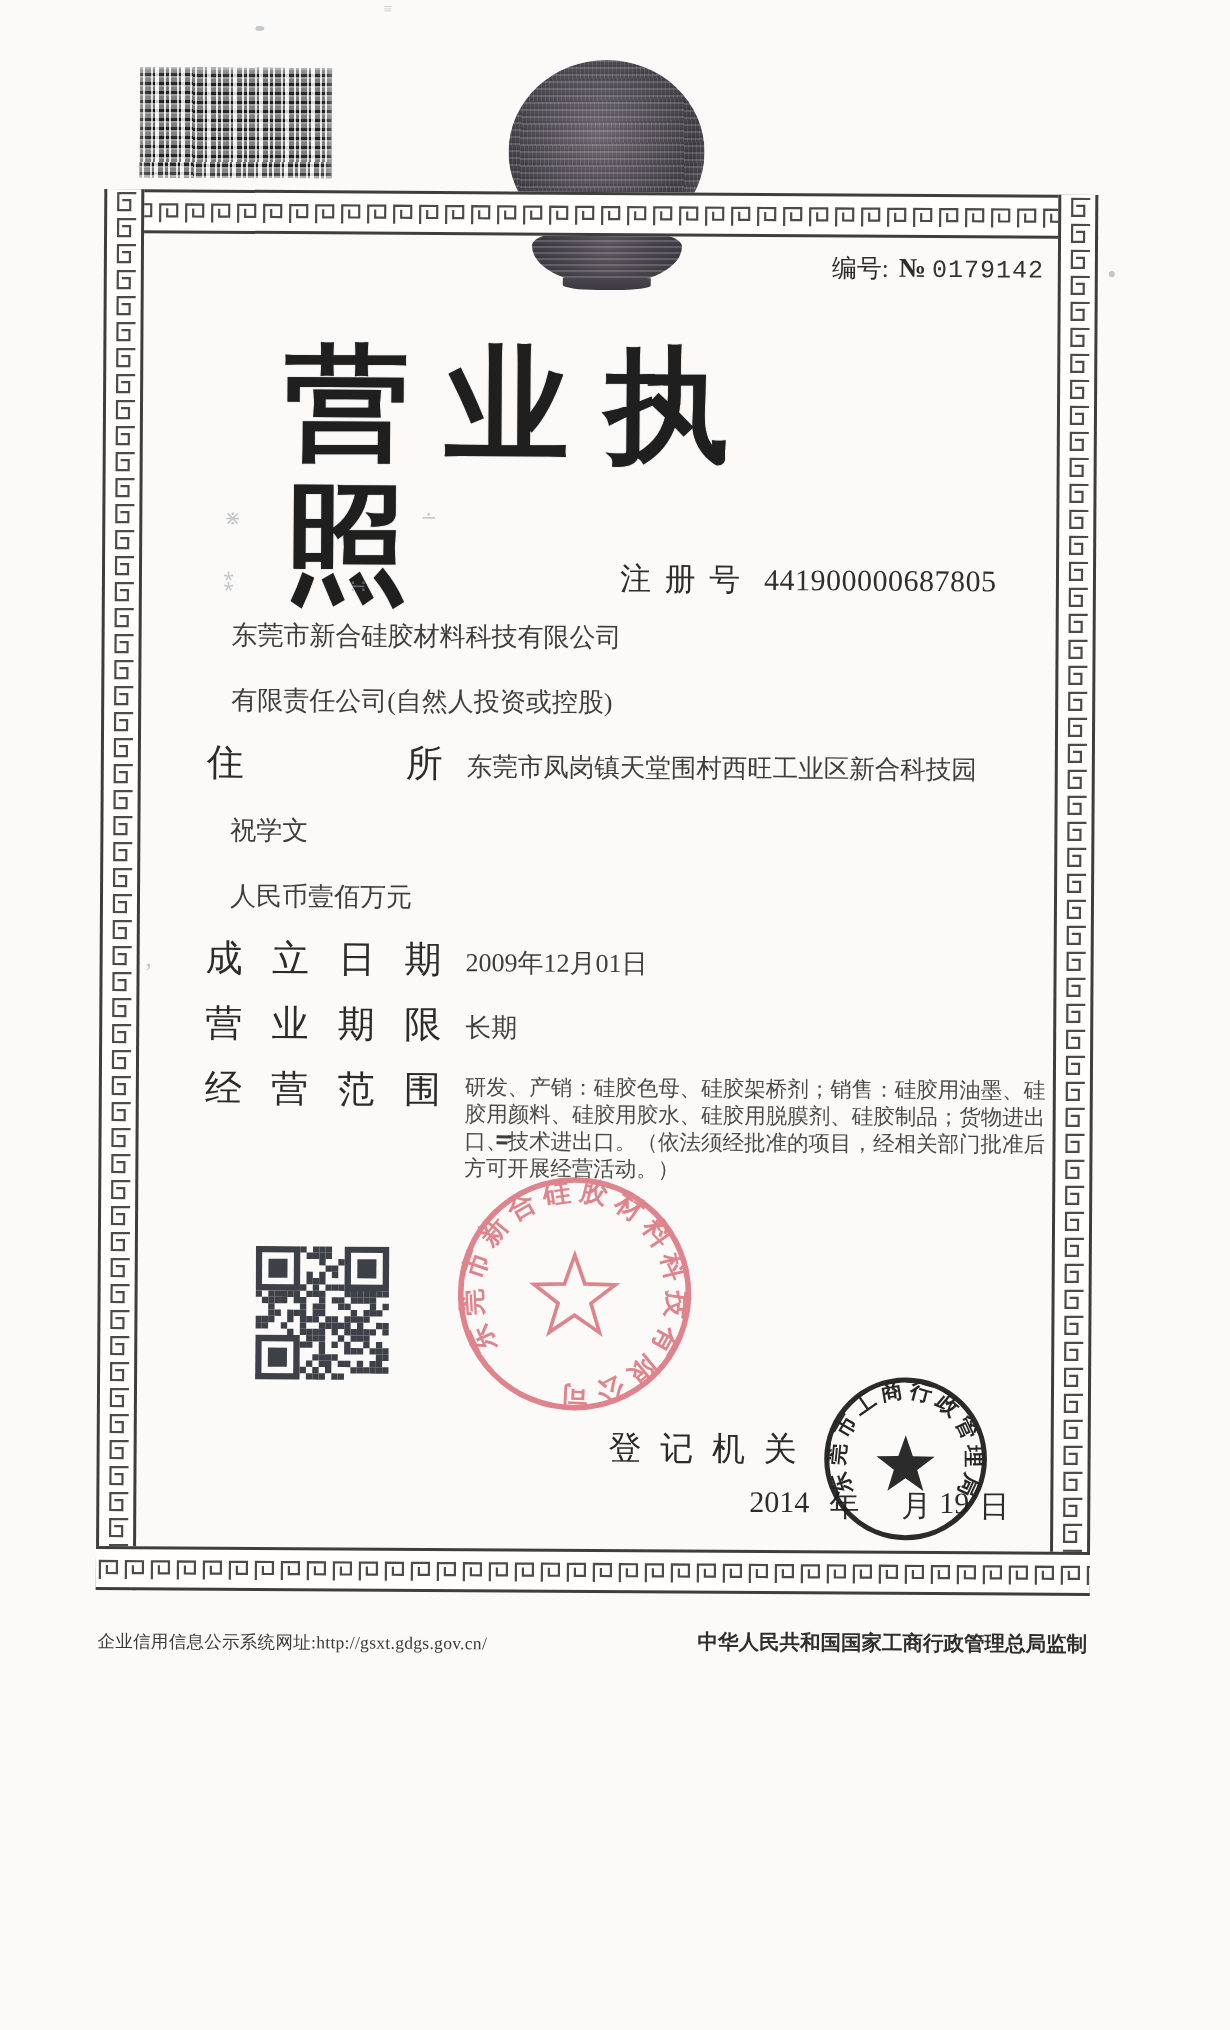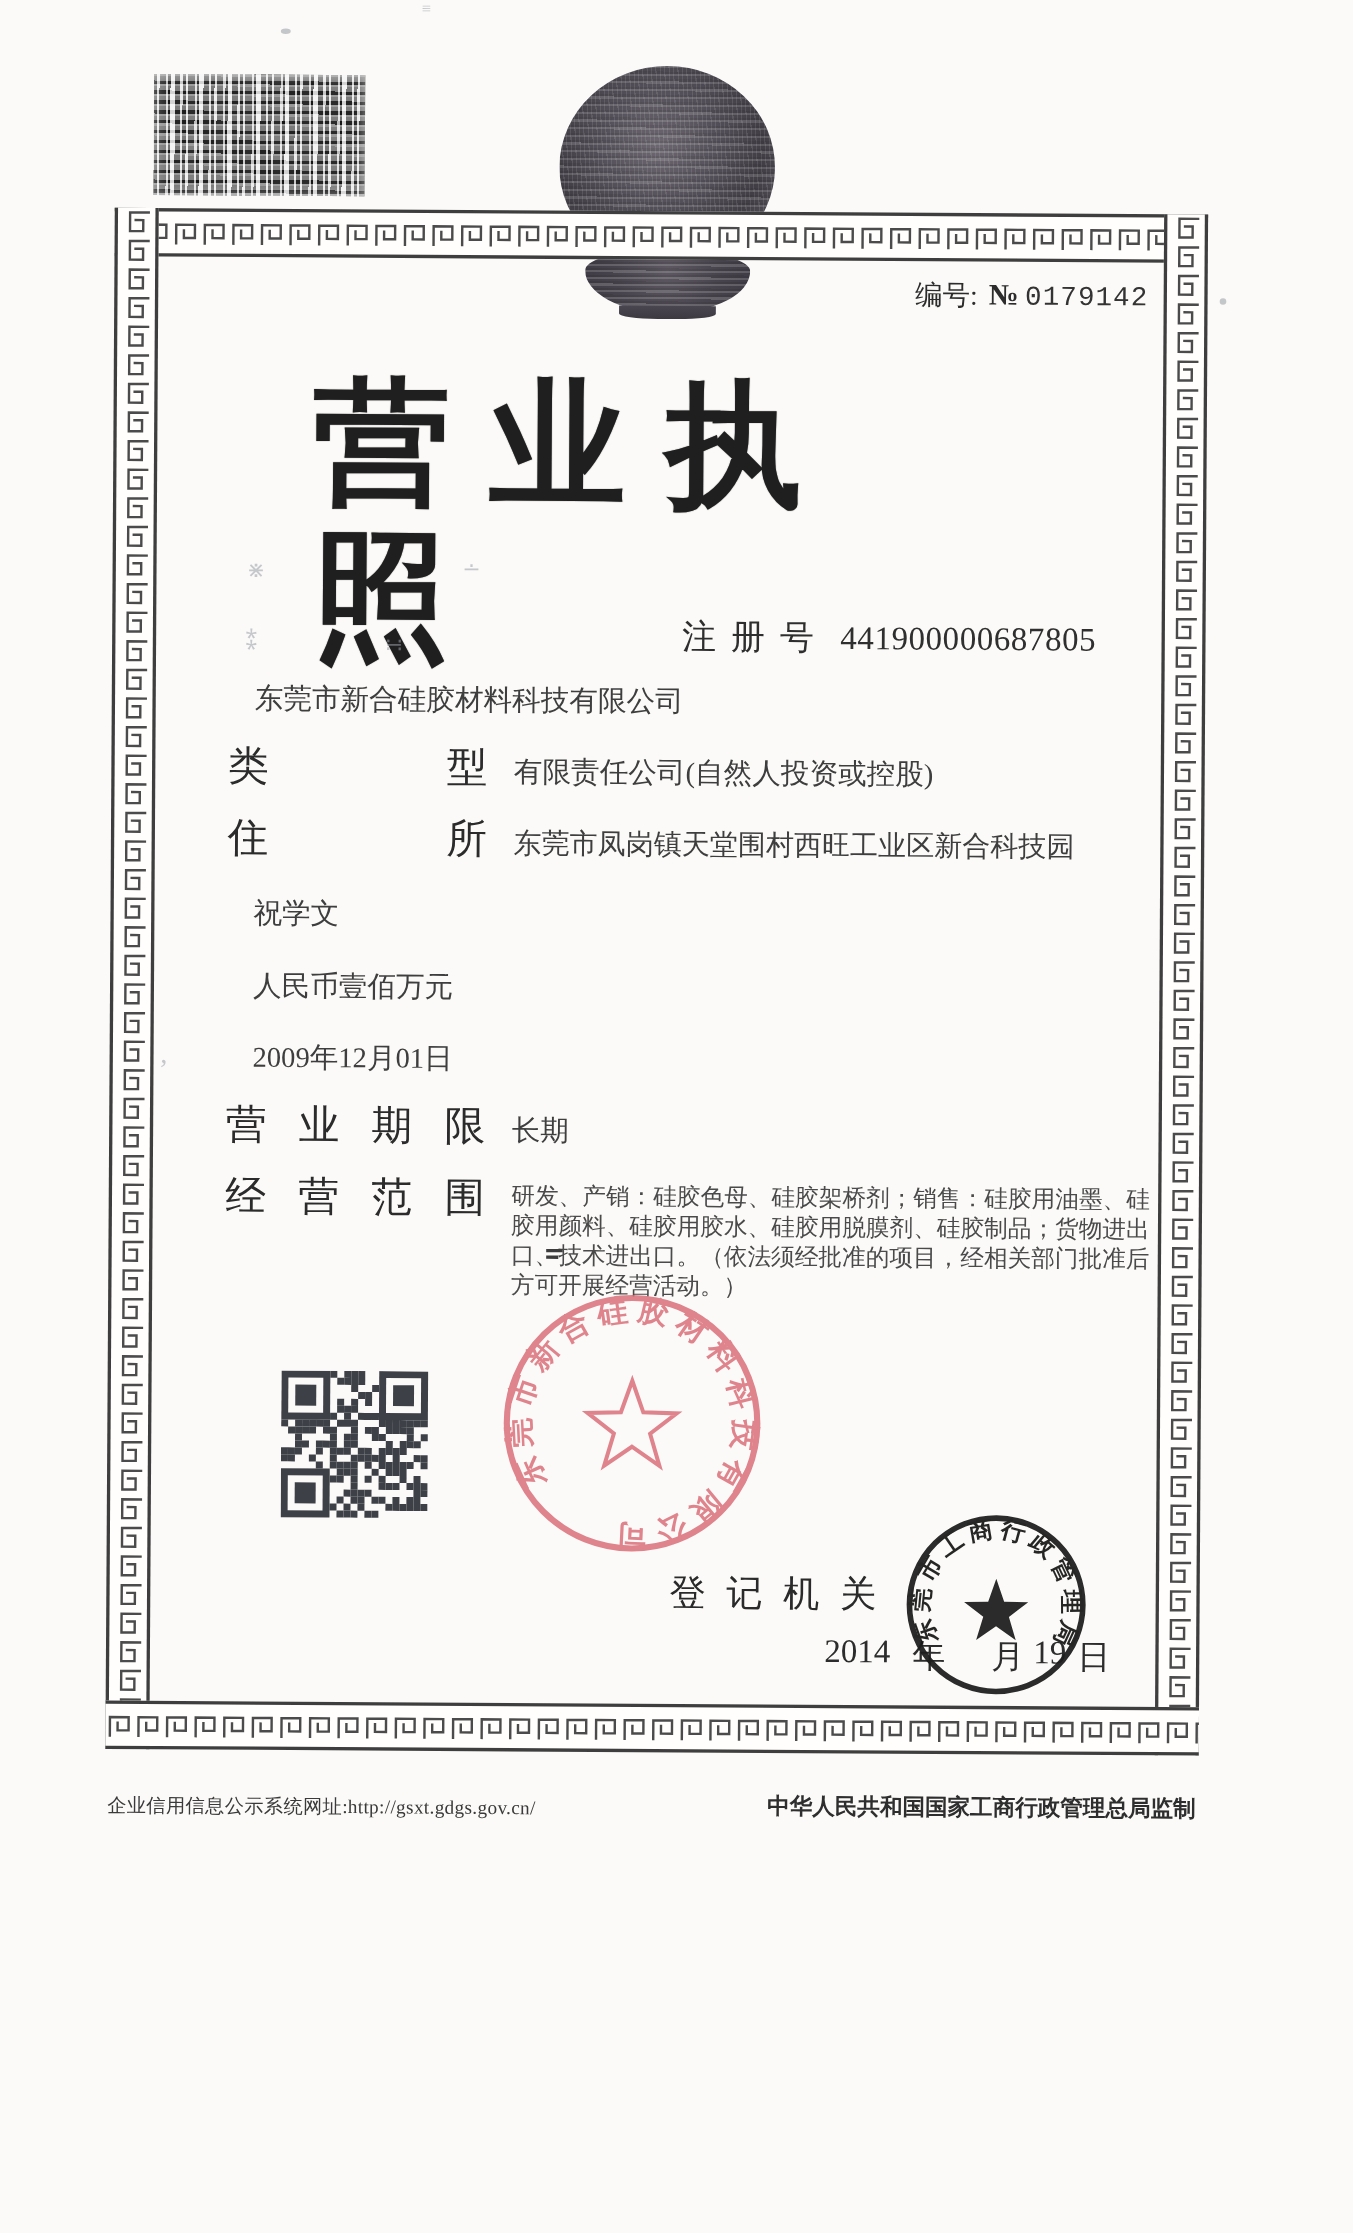--- a/index.html
+++ b/index.html
@@ -118,34 +118,34 @@
 
     <div class="regline">
       <div class="rlabel">注册号</div>
       <div class="rnum">441900000687805</div>
     </div>
 
     <div class="frow" style="top:614px">
       <div class="fvalue">东莞市新合硅胶材料科技有限公司</div>
     </div>
     <div class="frow" style="top:679px">
-      <div class="flabel">类型</div>
       <div class="fvalue">有限责任公司(自然人投资或控股)</div>
     </div>
     <div class="frow" style="top:744px">
       <div class="flabel">住所</div>
       <div class="fvalue" style="width:620px;font-size:25.5px">东莞市凤岗镇天堂围村西旺工业区新合科技园</div>
     </div>
     <div class="frow" style="top:809px">
       <div class="fvalue">祝学文</div>
     </div>
     <div class="frow" style="top:875px">
       <div class="fvalue">人民币壹佰万元</div>
     </div>
     <div class="frow" style="top:940px">
+      <div class="flabel">成立日期</div>
       <div class="fvalue">2009年12月01日</div>
     </div>
     <div class="frow" style="top:1005px">
       <div class="flabel">营业期限</div>
       <div class="fvalue">长期</div>
     </div>
     <div class="frow scope" style="top:1070px">
       <div class="flabel">经营范围</div>
       <div class="fvalue">研发、产销：硅胶色母、硅胶架桥剂；销售：硅胶用油墨、硅胶用颜料、硅胶用胶水、硅胶用脱膜剂、硅胶制品；货物进出口、技术进出口。（依法须经批准的项目，经相关部门批准后方可开展经营活动。）</div>
     </div>

